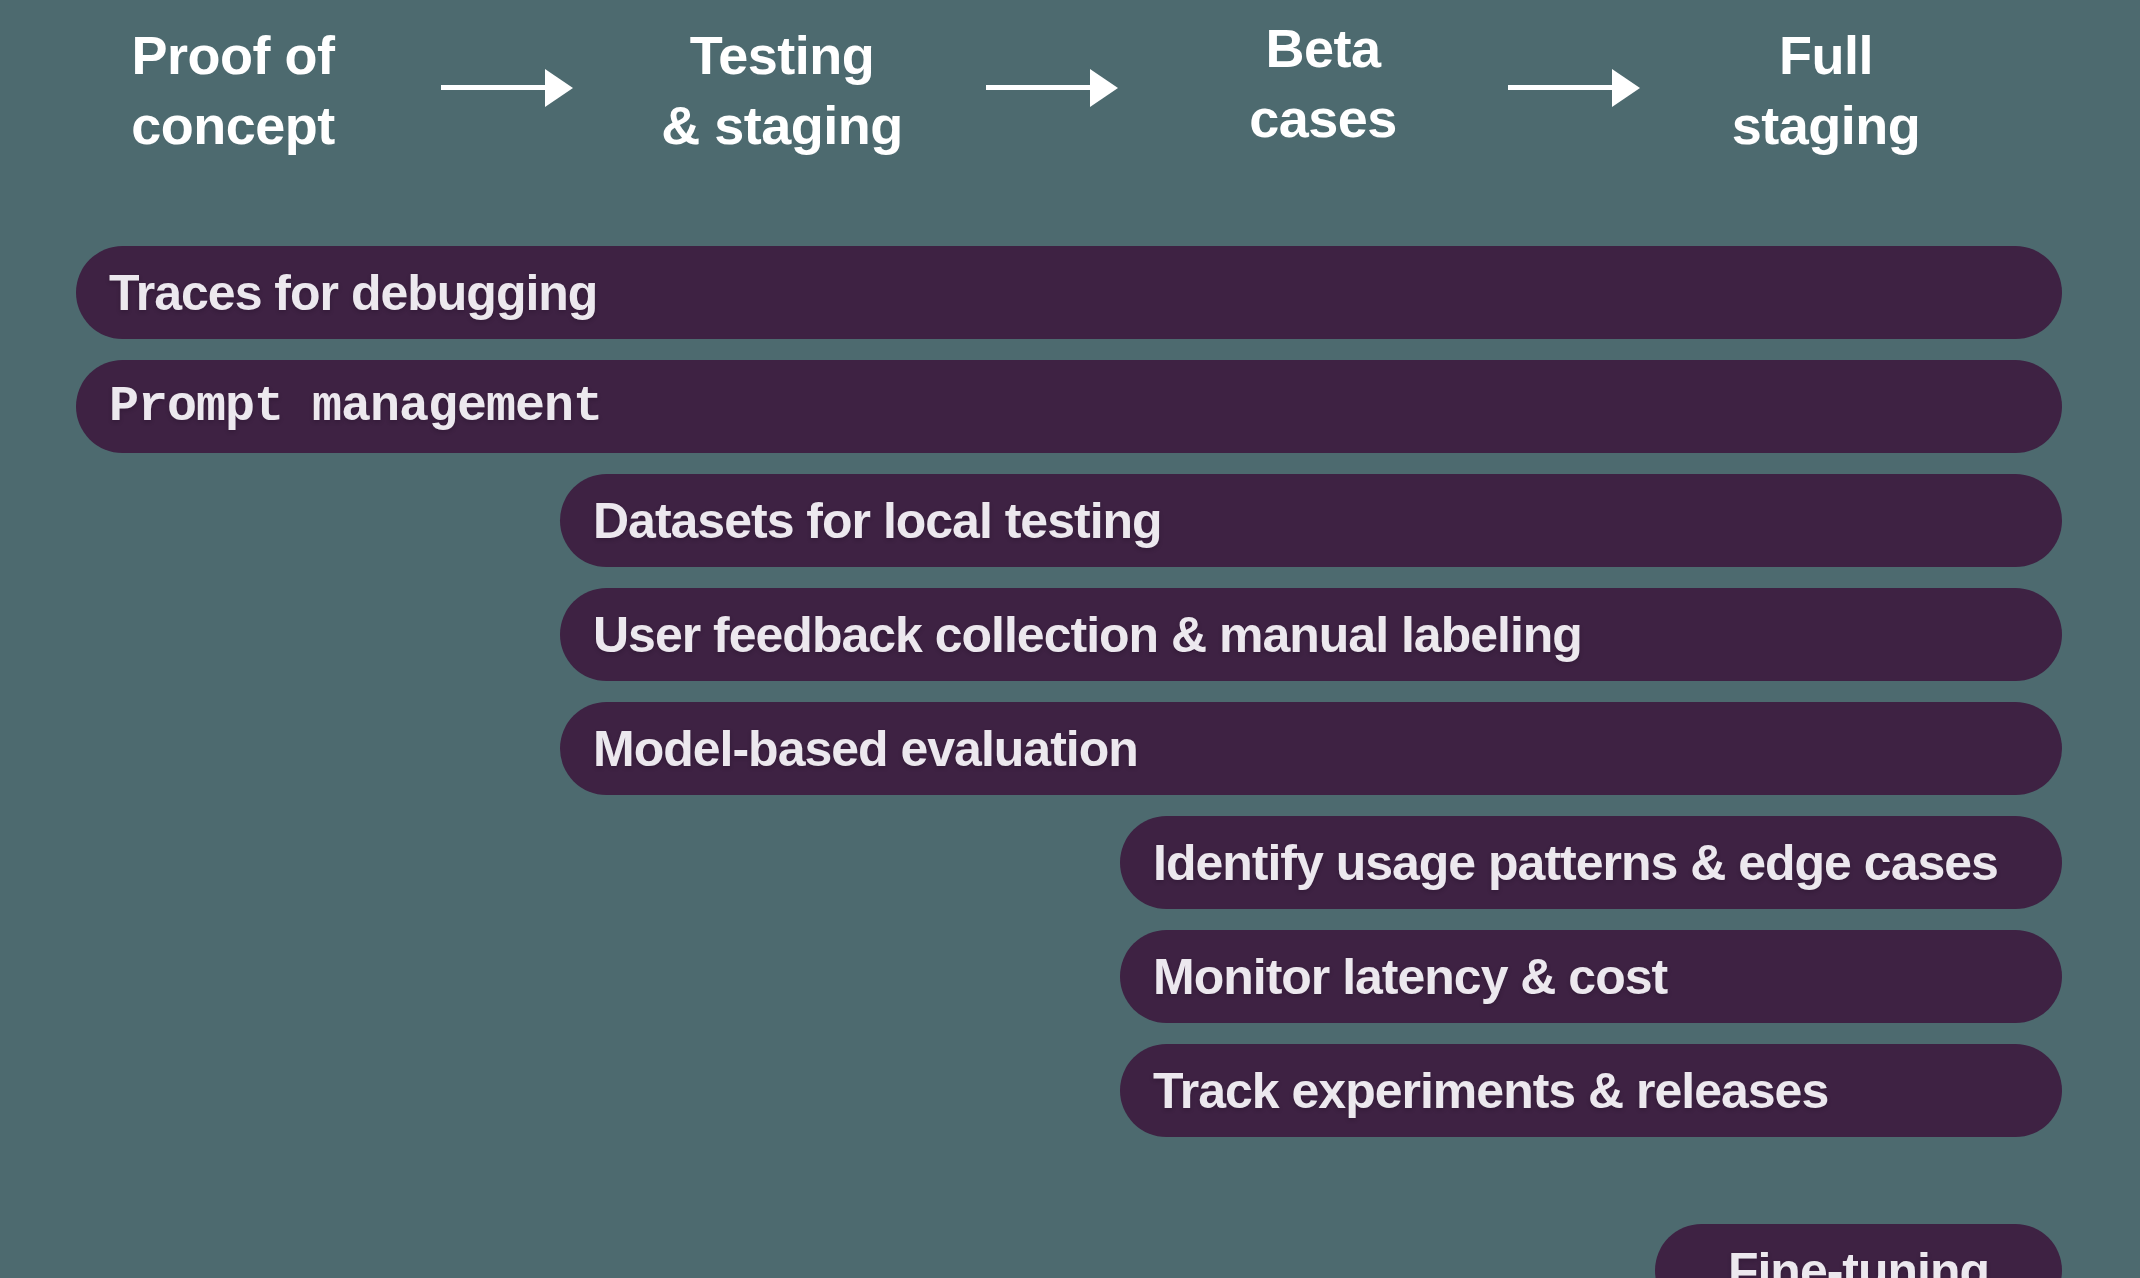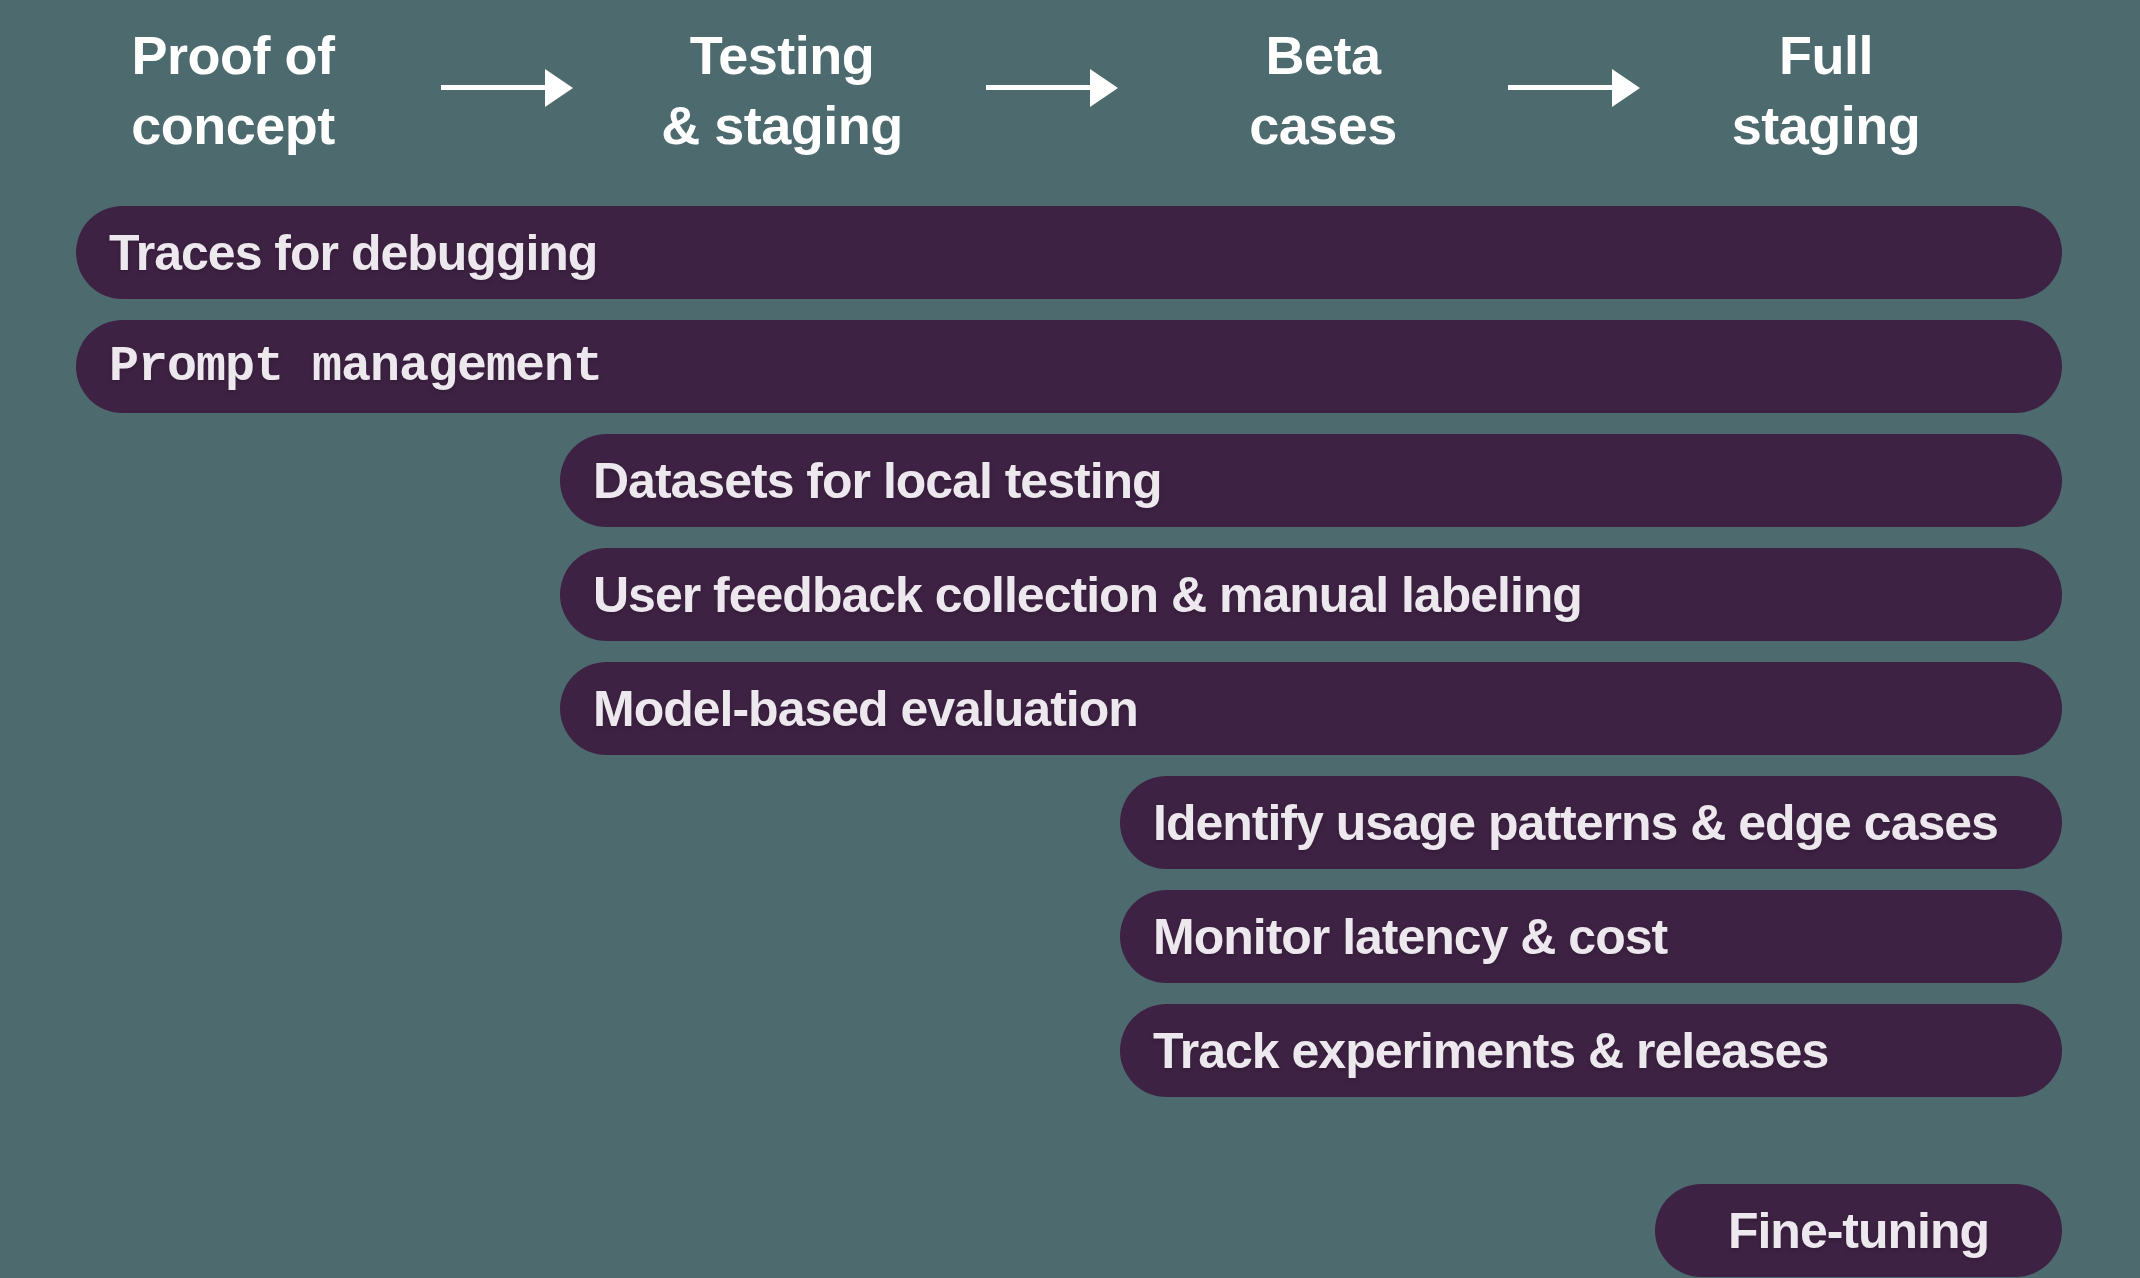--- a/index.html
+++ b/index.html
@@ -53,20 +53,21 @@
     border-bottom: 19px solid transparent;
   }
   .bar {
     position: absolute;
     height: 93px;
     background: var(--bar);
     border-radius: 46.5px;
     display: flex;
     align-items: center;
     padding-left: 33px;
+    margin-top: 40px;
   }
   .bar.center {
     justify-content: center;
     padding-left: 0;
   }
   .bar-label {
     color: var(--bar-text);
     font-size: 50px;
     font-weight: 700;
     letter-spacing: -1px;
@@ -80,21 +81,21 @@
 <div id="canvas">
 
   <div class="stage" style="top: 20px; left: 233px; transform: translateX(-50%);">
     <div>Proof of</div>
     <div>concept</div>
   </div>
   <div class="stage" style="top: 20px; left: 782px; transform: translateX(-50%);">
     <div>Testing</div>
     <div>&amp; staging</div>
   </div>
-  <div class="stage" style="top: 20px; left: 1323px; transform: translateX(-50%);">
+  <div class="stage" style="top: 13px; left: 1323px; transform: translateX(-50%);">
     <div>Beta</div>
     <div>cases</div>
   </div>
   <div class="stage" style="top: 20px; left: 1826px; transform: translateX(-50%);">
     <div>Full</div>
     <div>staging</div>
   </div>
 
   <div class="arrow" style="top: 88px; left: 507px; transform: translateX(-50%);">
     <div class="shaft"></div>

